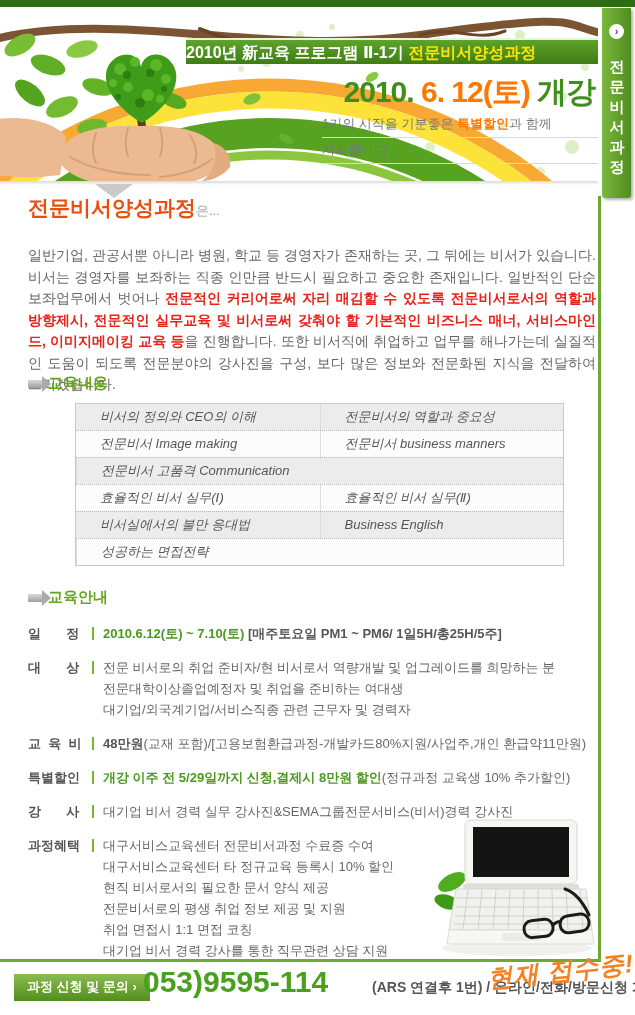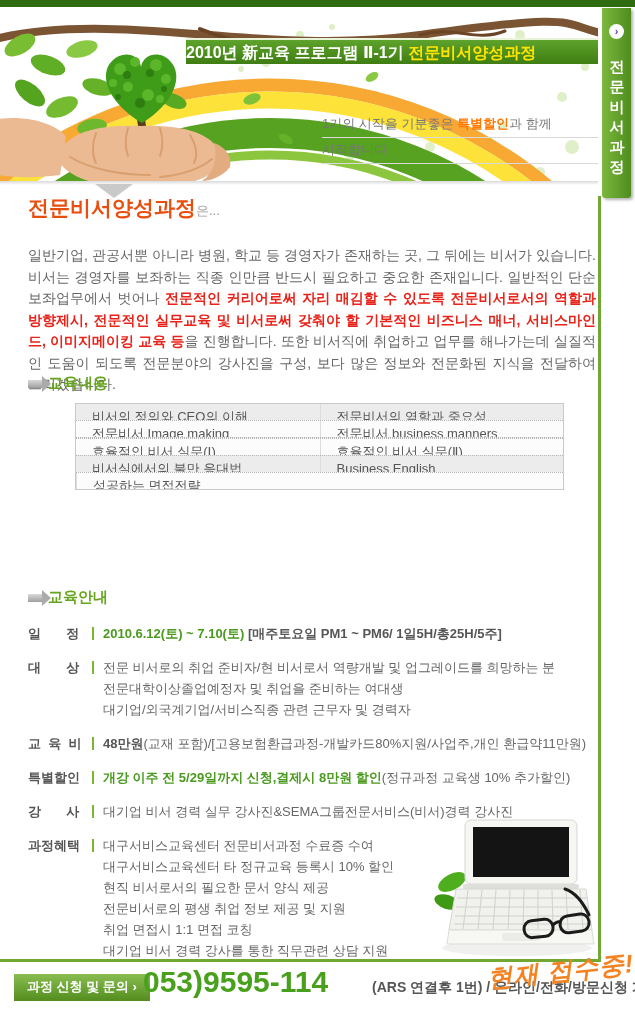--- a/index.html
+++ b/index.html
@@ -51,21 +51,21 @@
   .arrow-icon{display:inline-block;margin-right:6px;position:relative;width:14px;height:8px;background:linear-gradient(#d9d9d9,#9f9f9f);}
   .arrow-icon:after{content:"";position:absolute;left:14px;top:-4px;border-left:9px solid #ababab;border-top:8px solid transparent;border-bottom:8px solid transparent;}
 
   
   .curriculum{position:absolute;left:28px;top:374px;width:572px;}
   .cur-table{margin:10px 0 0 47px;width:487px;border:1px solid #c9c9c9;background:#fff;}
   .cur-row{display:flex;}
   .cur-row:nth-child(odd){background:#ececec;}
   .cur-row:nth-child(even){background:#fcfcfc;}
   .cur-row + .cur-row{border-top:1px dotted #b5b5b5;}
-  .cur-cell{width:50%;box-sizing:border-box;padding-left:16px;font-size:13px;color:#555;line-height:26px;height:16px;white-space:nowrap;overflow:hidden;}
+  .cur-cell{width:50%;box-sizing:border-box;padding-left:24px;font-size:13px;color:#555;line-height:26px;height:26px;white-space:nowrap;overflow:hidden;font-style:italic;}
   .cur-cell.right{border-left:1px solid #dcdcdc;}
 
   
   .guide{position:absolute;left:28px;top:588px;width:578px;font-size:13px;color:#666;}
   .g-row{display:flex;margin-top:13px;line-height:21px;}
   .g-label{width:58px;flex:0 0 58px;font-weight:bold;color:#555;white-space:pre;}
   .g-div{flex:0 0 2px;width:2px;background:#7ab62e;height:13px;margin:4px 9px 0 6px;}
   .g-val{flex:1;}
   .g-green{color:#4a9a1e;font-weight:bold;}
   .g-strong{color:#555;font-weight:bold;}
@@ -188,20 +188,21 @@
         <path d="M160,121 C163,131 163,141 160,149"></path>
       </g>
       <path d="M214,136 C226,140 232,150 230,160 C222,170 210,174 202,174 C214,166 218,150 214,136 Z" fill="#e2ab80"></path>
     </g>
   </svg>
   <div class="header-shadow"></div>
   <div class="fold"></div>
 
   <div class="program-bar"><span>2010년 新교육 프로그램 Ⅱ-1기 </span><span class="hl">전문비서양성과정</span></div>
 
+  <div class="open-date"><span>2010.</span><span class="orange"> 6. 12(토)</span><span> 개강</span></div>
 
   <div class="subtitle">
     <div class="line"><span>1기의 시작을 기분좋은 </span><span class="em">특별할인</span><span>과 함께</span></div>
     <div class="line">시작합니다</div>
   </div>
 
   <div class="ribbon">
     <span class="ribbon-circle">›</span>
     <span class="ribbon-label">전문비서과정</span>
   </div>
@@ -221,20 +222,21 @@
     <div class="cur-table">
       <div class="cur-row">
         <div class="cur-cell">비서의 정의와 CEO의 이해</div>
         <div class="cur-cell right">전문비서의 역할과 중요성</div>
       </div>
       <div class="cur-row">
         <div class="cur-cell">전문비서 Image making</div>
         <div class="cur-cell right">전문비서 business manners</div>
       </div>
       <div class="cur-row">
+        <div class="cur-cell right">전문비서 고품격 Communication</div>
       </div>
       <div class="cur-row">
         <div class="cur-cell">효율적인 비서 실무(Ⅰ)</div>
         <div class="cur-cell right">효율적인 비서 실무(Ⅱ)</div>
       </div>
       <div class="cur-row">
         <div class="cur-cell">비서실에서의 불만 응대법</div>
         <div class="cur-cell right">Business English</div>
       </div>
       <div class="cur-row">

